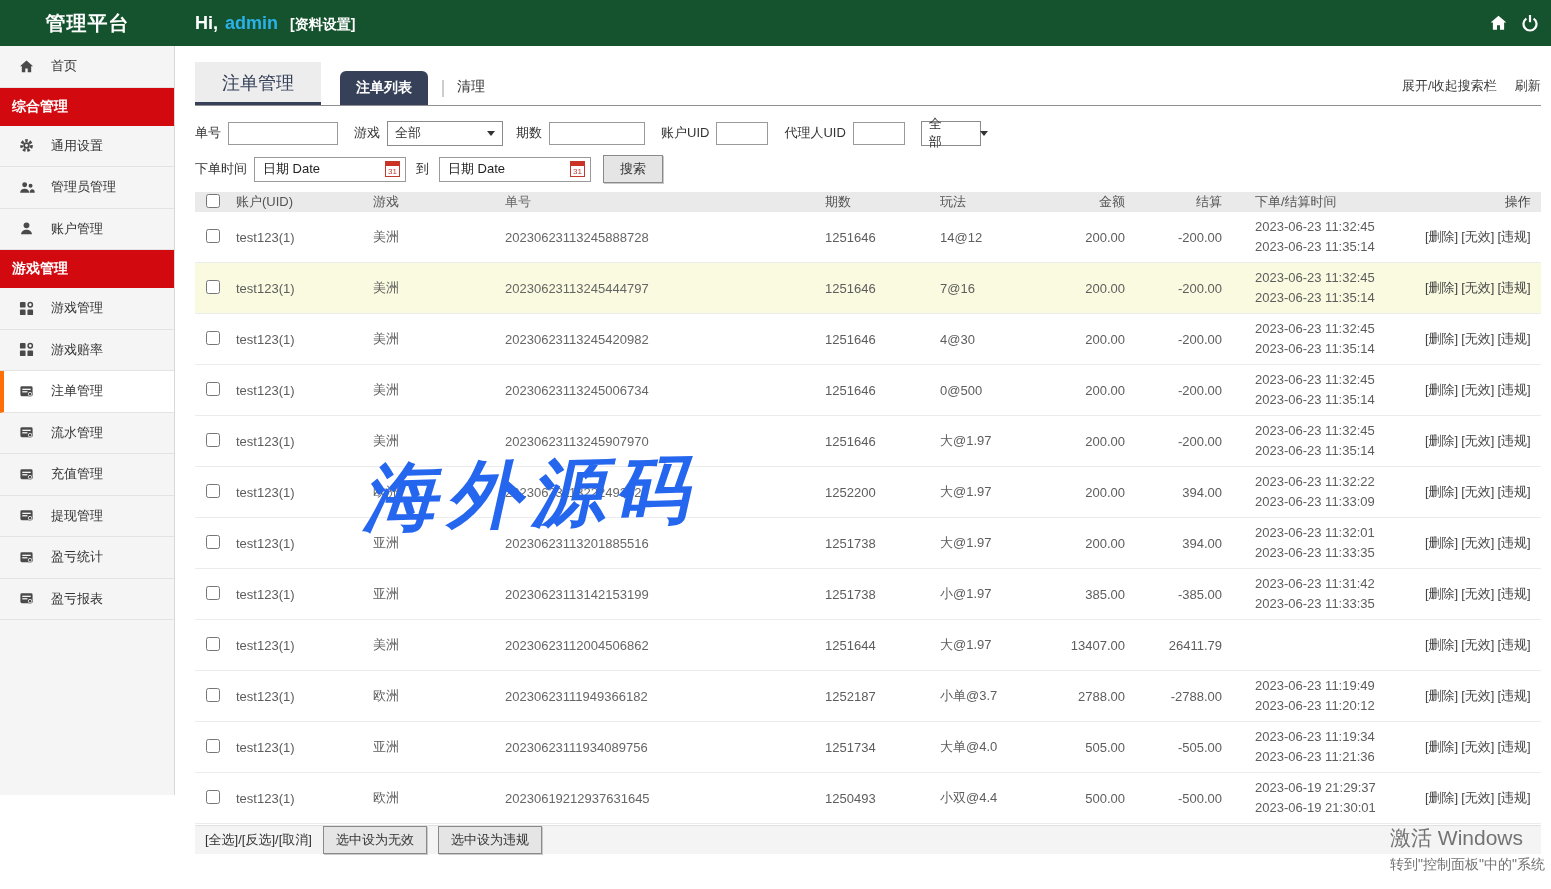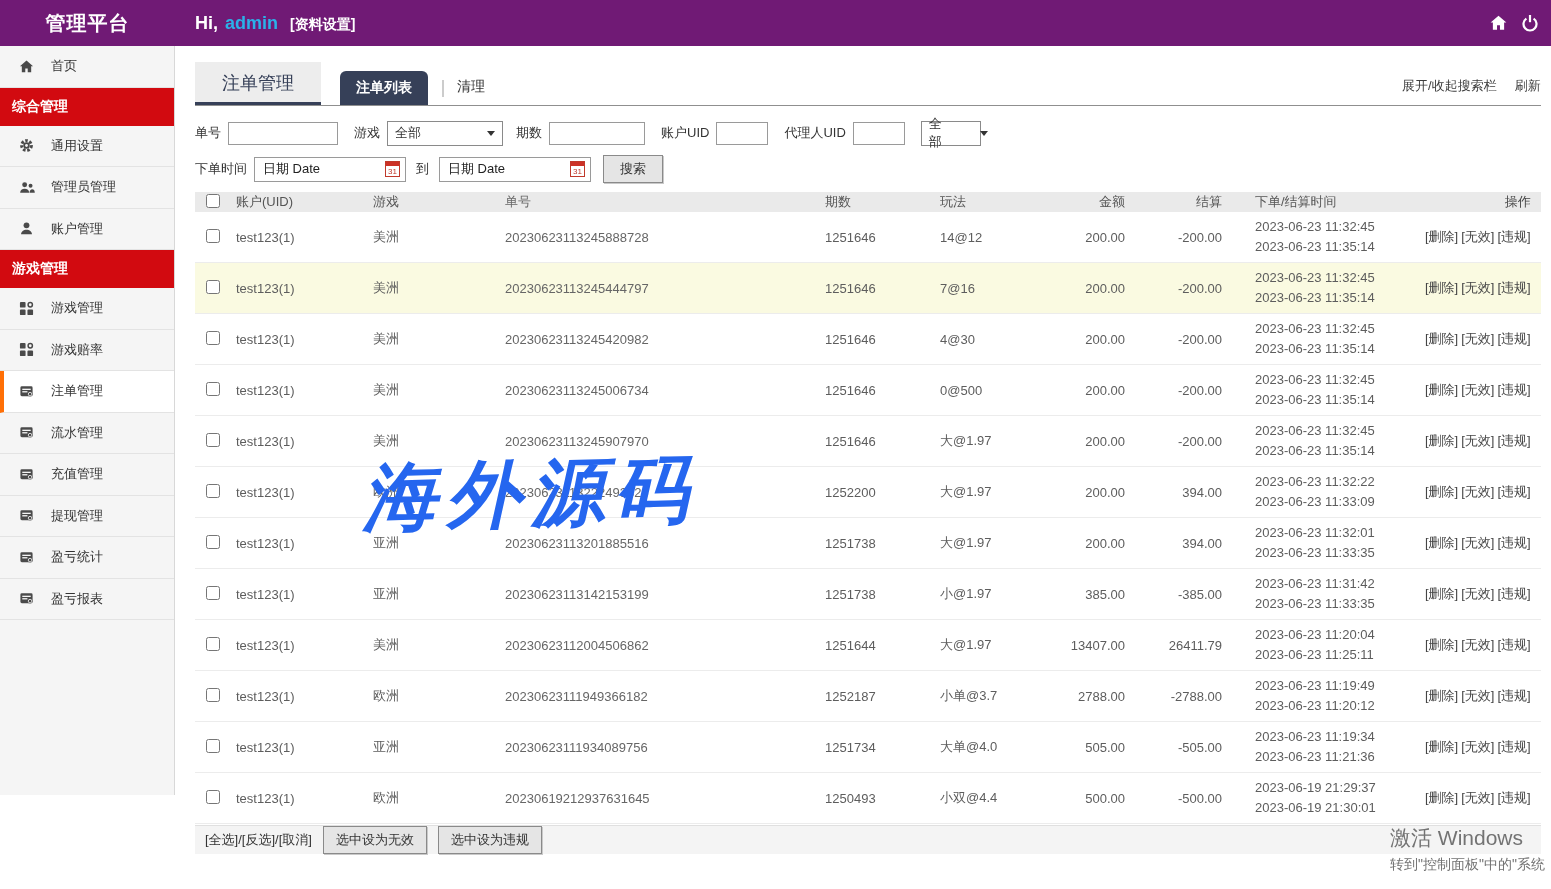--- a/index.html
+++ b/index.html
@@ -1,20 +1,20 @@
 <!DOCTYPE html>
 <html><head>
 <meta charset="utf-8">
 <style>
   * { margin:0; padding:0; box-sizing:border-box; }
   html,body { width:1551px; height:889px; overflow:hidden; }
   body { font-family:"Liberation Sans","DejaVu Sans",sans-serif; background:#fff; position:relative; color:#333; }
 
   
-  .tophdr { height:46px; background:#701a75; display:flex; align-items:center; color:#fff; }
+  .tophdr { height:46px; background:#14532d; display:flex; align-items:center; color:#fff; }
   .brand { width:175px; text-align:center; font-size:20px; font-weight:bold; letter-spacing:1px; }
   .greet { margin-left:20px; font-size:18px; font-weight:bold; display:flex; align-items:baseline; gap:7px; }
   .greet .uname { color:#2bb1e8; }
   .greet .profile { font-size:14px; margin-left:5px; cursor:pointer; }
   .hdr-right { margin-left:auto; display:flex; align-items:center; gap:13px; padding-right:12px; }
   .hdr-ic { cursor:pointer; display:flex; }
 
   
   .app { display:flex; height:749px; }
   .sidebar { width:175px; flex-shrink:0; background:#f5f5f5; border-right:1px solid #d8d8d8; }
@@ -463,24 +463,20 @@
         </div>
         <div class="trow">
           <div class="c c-sel"><input type="checkbox" style=""></div>
           <div class="c c-account">test123(1)</div>
           <div class="c c-game">美洲</div>
           <div class="c c-order">20230623112004506862</div>
           <div class="c c-period">1251644</div>
           <div class="c c-play">大@1.97</div>
           <div class="c c-amount">13407.00</div>
           <div class="c c-settle">26411.79</div>
-          <div class="c c-time">
-            <div>2023-06-23 11:20:04</div>
-            <div>2023-06-23 11:25:11</div>
-          </div>
           <div class="c c-actions"><span>[删除]</span><span>[无效]</span><span>[违规]</span></div>
         </div>
         <div class="trow">
           <div class="c c-sel"><input type="checkbox" style=""></div>
           <div class="c c-account">test123(1)</div>
           <div class="c c-game">欧洲</div>
           <div class="c c-order">20230623111949366182</div>
           <div class="c c-period">1252187</div>
           <div class="c c-play">小单@3.7</div>
           <div class="c c-amount">2788.00</div>

